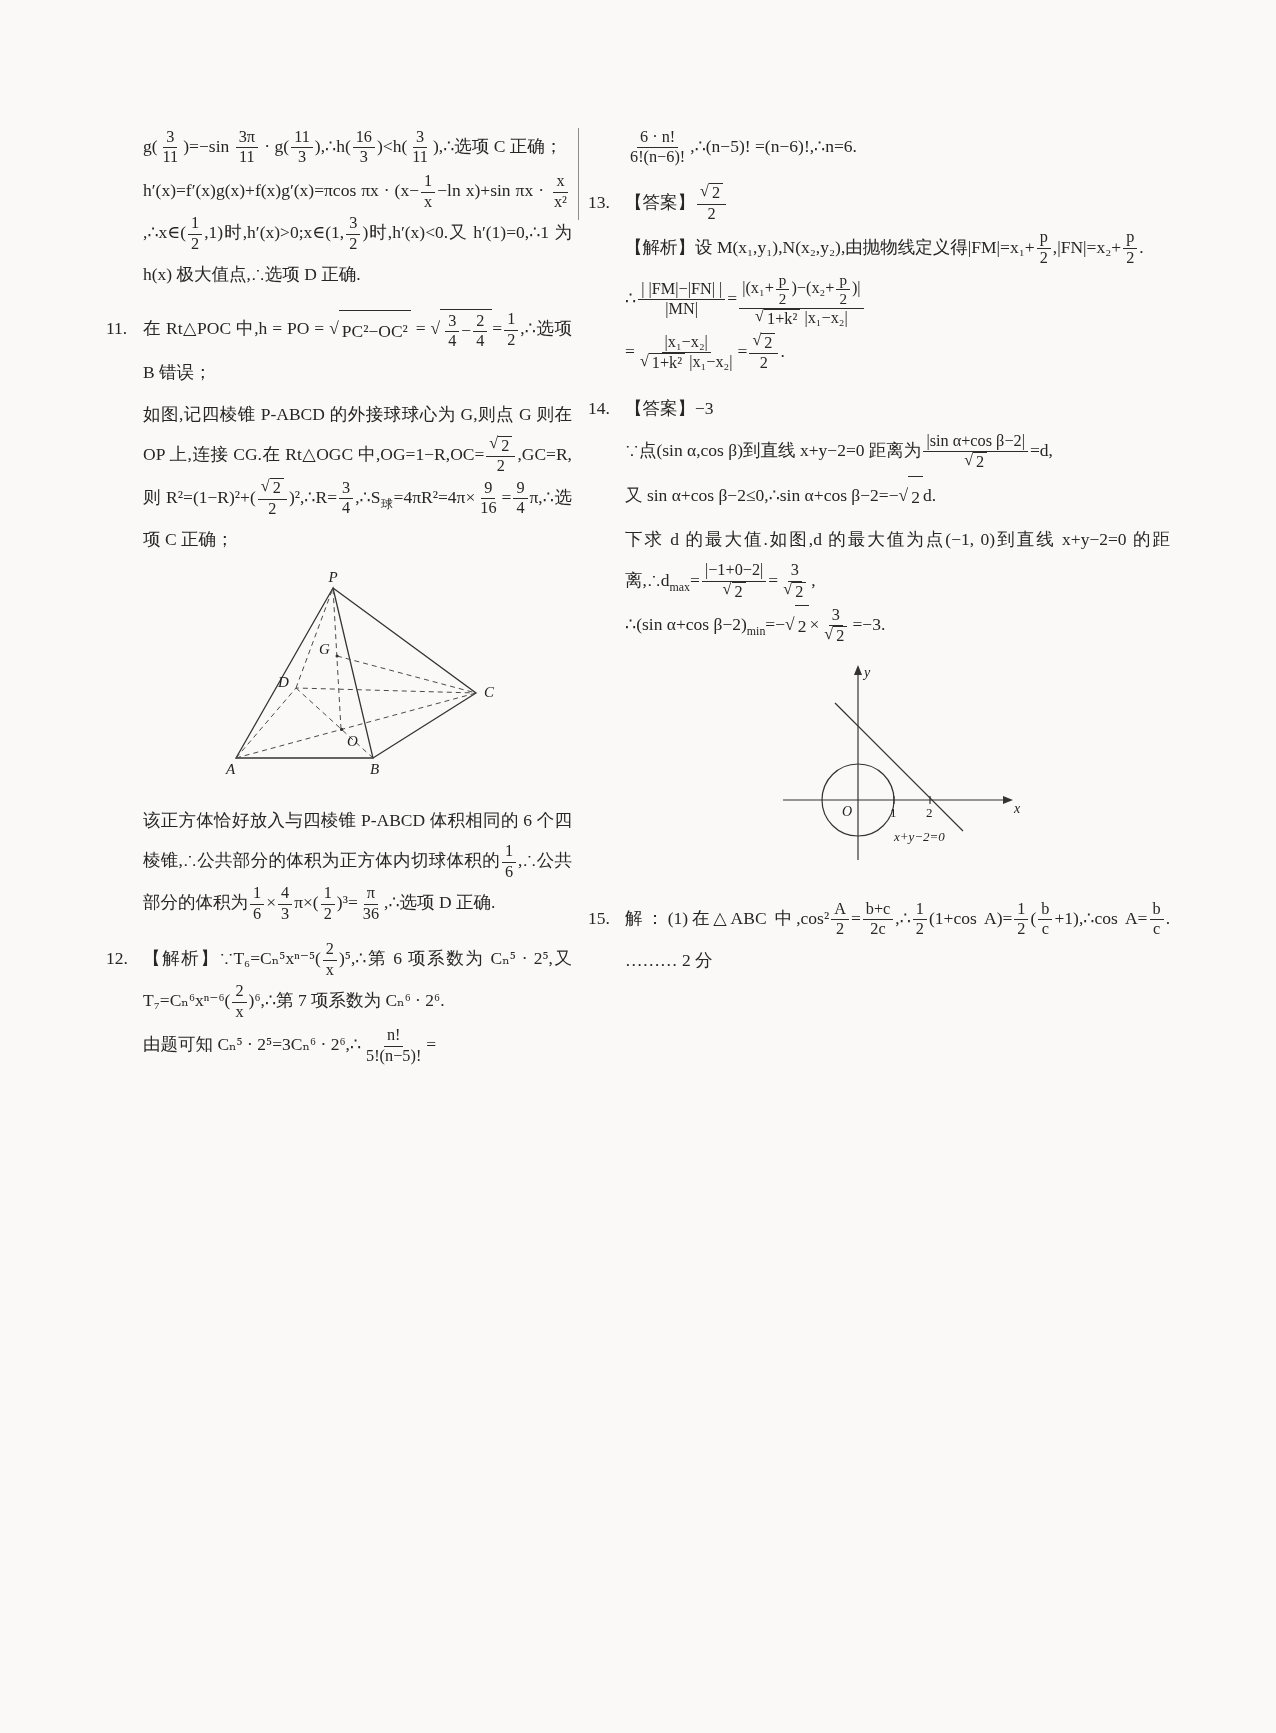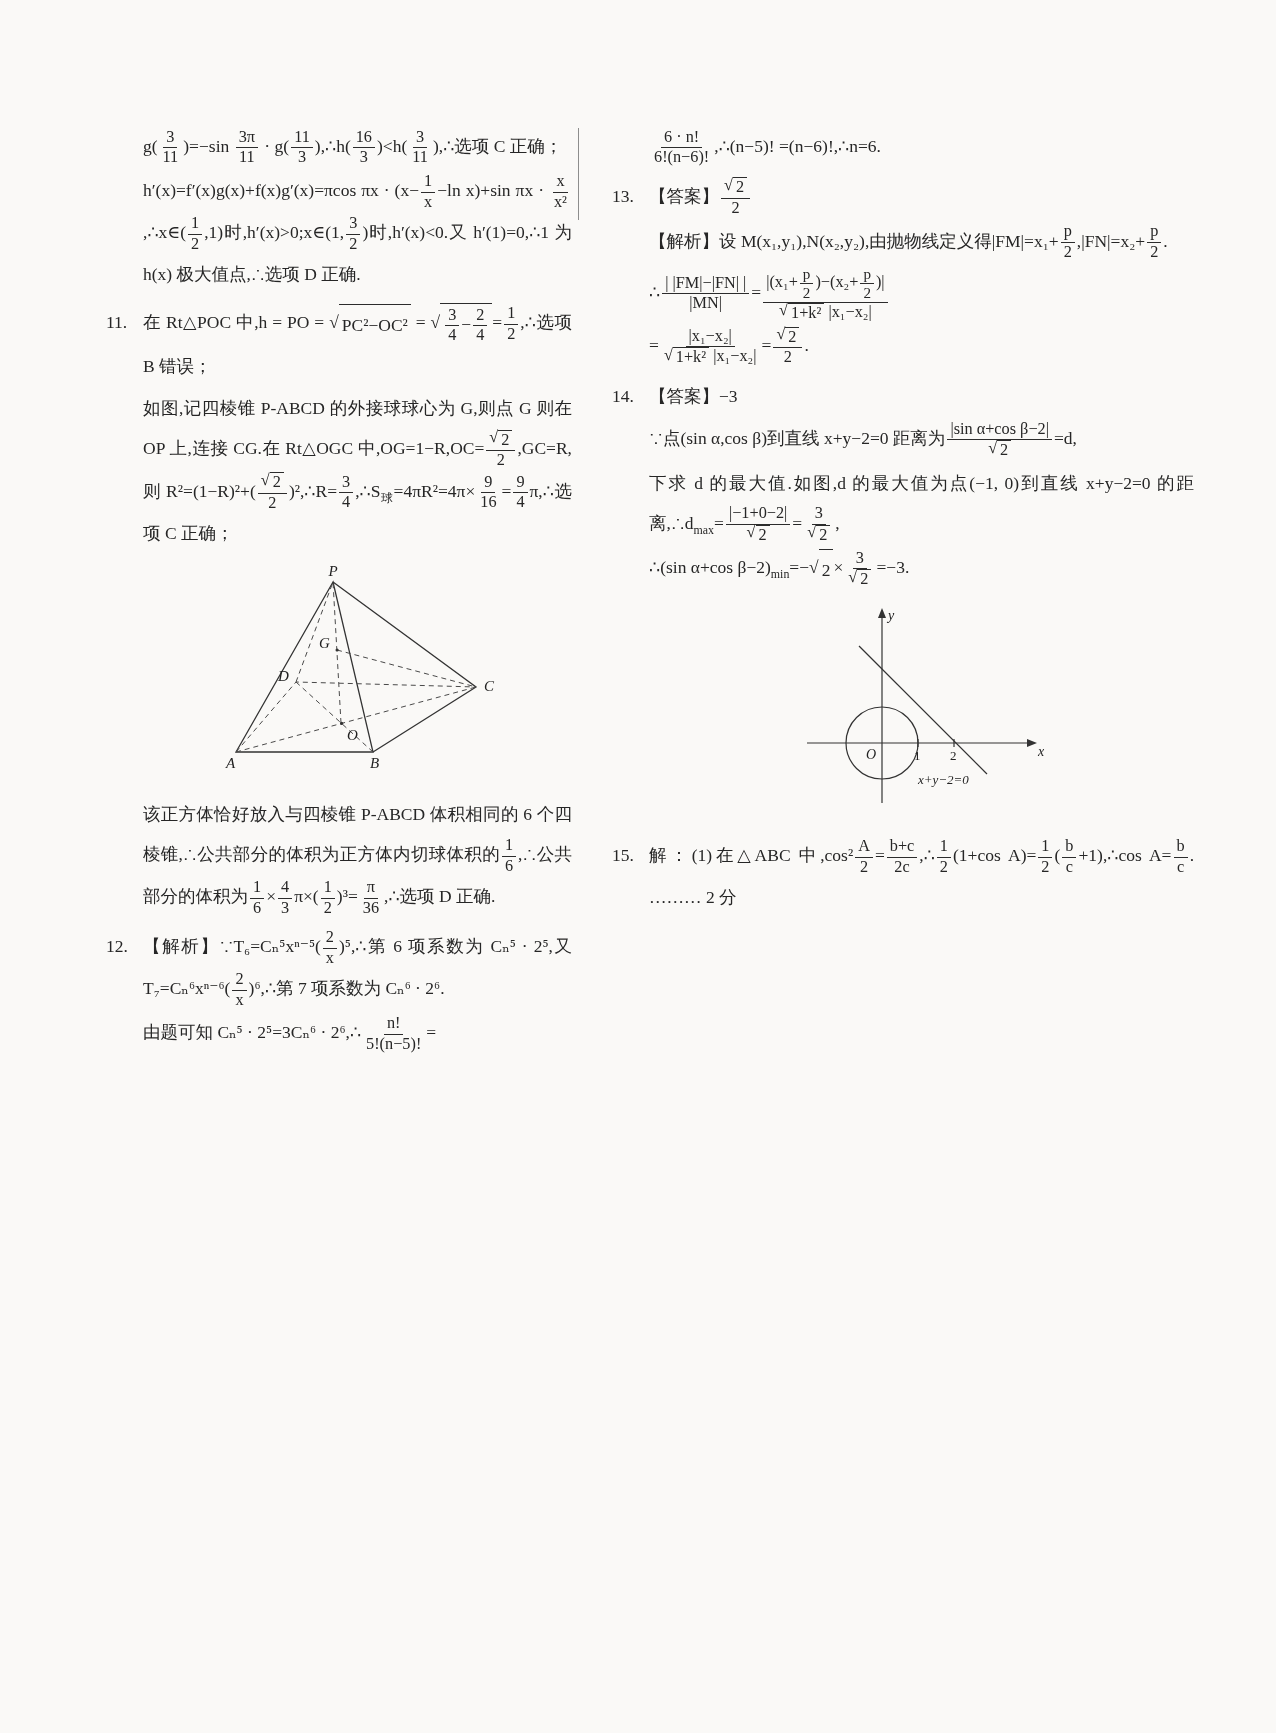--- a/index.html
+++ b/index.html
@@ -6,24 +6,24 @@
   html,body{width:1276px;height:1733px}
   body{
     background:#faf9f7;
     font-family:"Liberation Serif","DejaVu Serif",serif;
     color:#262626;
     position:relative;
     overflow:hidden;
   }
   .col{position:absolute;top:126px;font-size:17.5px;line-height:2.3}
   .col-left{left:106px;width:466px}
-  .col-right{left:612px;width:582px}
+  .col-right{left:588px;width:582px}
   .divider{position:absolute;left:578px;top:128px;width:1px;height:92px;background:#8d8d8d}
   .cont,.item-body{padding-left:37px}
-  .item{position:relative;margin-top:8px}
+  .item{position:relative;margin-top:14px}
   .item-no{position:absolute;left:0;top:0;line-height:2.3}
   .para{text-align:justify;margin-bottom:2px}
   
   .fr{display:inline-flex;flex-direction:column;align-items:center;vertical-align:middle;
       margin:0 2px;line-height:1.2;font-size:0.93em;text-align:center}
   .fn{padding:0 3px;border-bottom:1.3px solid #2c2c2c;white-space:nowrap}
   .fd{padding:0 3px;white-space:nowrap}
   
   .rq{display:inline-block;vertical-align:middle;transform:translateY(-2px)}
   .rd{display:inline-block;vertical-align:middle;border-top:1.3px solid #2c2c2c;padding:0 3px;white-space:nowrap}
@@ -211,20 +211,21 @@
   </div>
 
   <div class="item">
     <span class="item-no math">14.</span>
     <div class="item-body">
       <p class="para math">【答案】−3</p>
       <p class="para math">∵点(sin α,cos β)到直线 x+y−2=0 距离为<span class="fr">
             <span class="fn">|sin α+cos β−2|</span>
             <span class="fd"><span class="rq">√</span><span class="rd">2</span></span>
           </span>=d,</p>
+      <p class="para math">又 sin α+cos β−2≤0,∴sin α+cos β−2=−<span class="rq">√</span><span class="rd">2</span>d.</p>
       <p class="para math">下求 d 的最大值.如图,d 的最大值为点(−1, 0)到直线 x+y−2=0 的距离,∴d<sub>max</sub>=<span class="fr">
             <span class="fn">|−1+0−2|</span>
             <span class="fd"><span class="rq">√</span><span class="rd">2</span></span>
           </span>=<span class="fr">
             <span class="fn">3</span>
             <span class="fd"><span class="rq">√</span><span class="rd">2</span></span>
           </span>,</p>
       <p class="para math">∴(sin α+cos β−2)<sub>min</sub>=−<span class="rq">√</span><span class="rd">2</span>×<span class="fr">
             <span class="fn">3</span>
             <span class="fd"><span class="rq">√</span><span class="rd">2</span></span>

